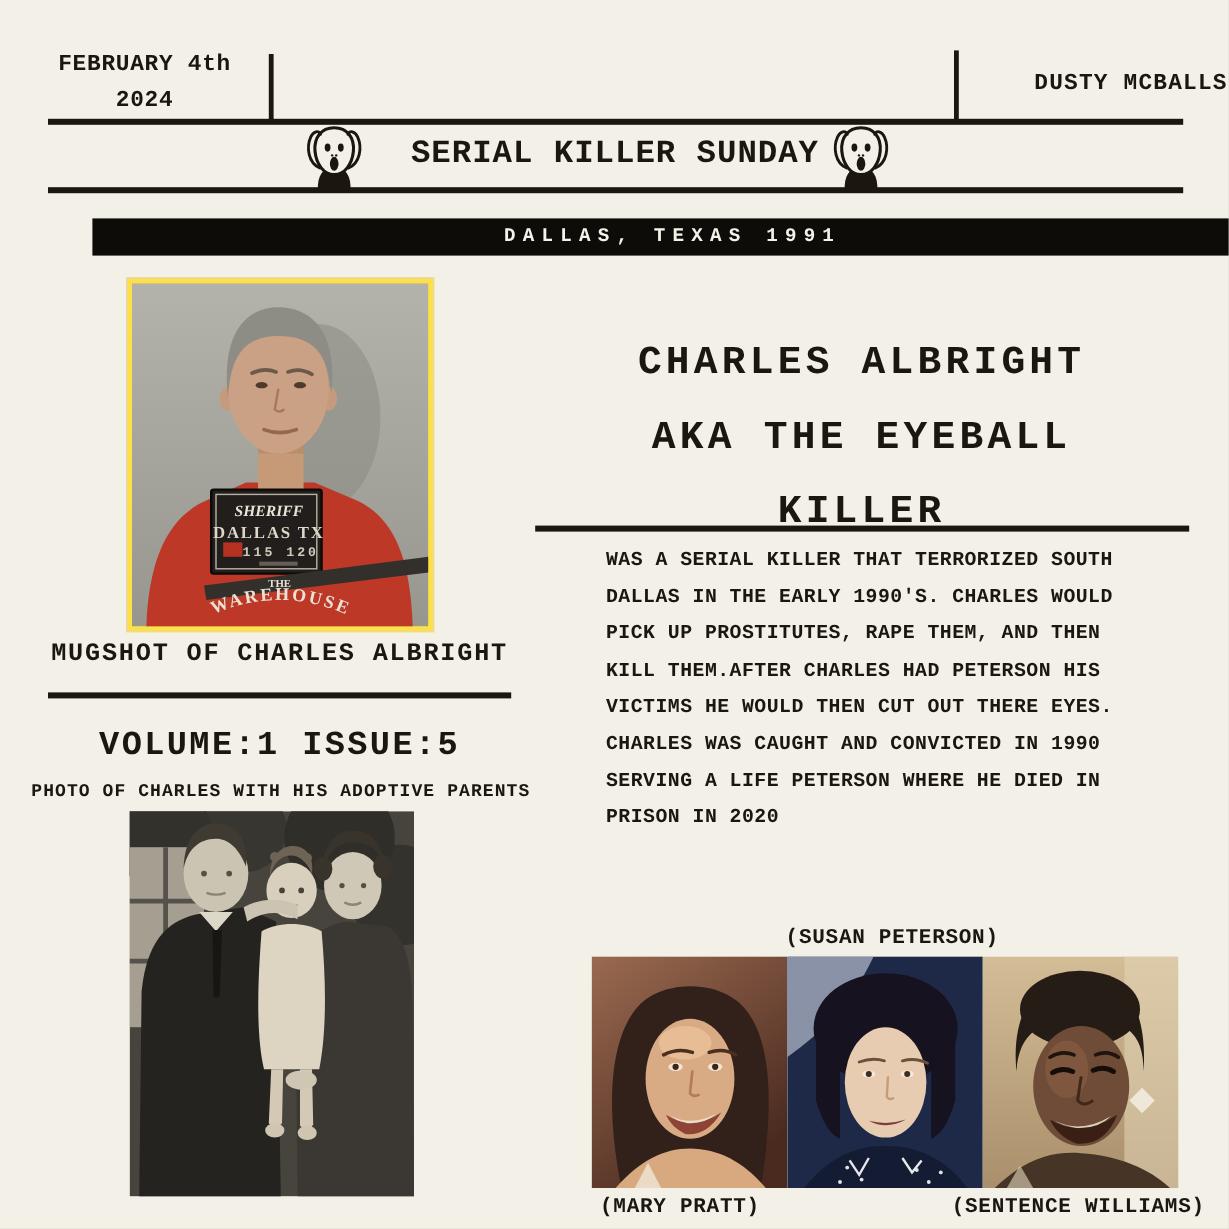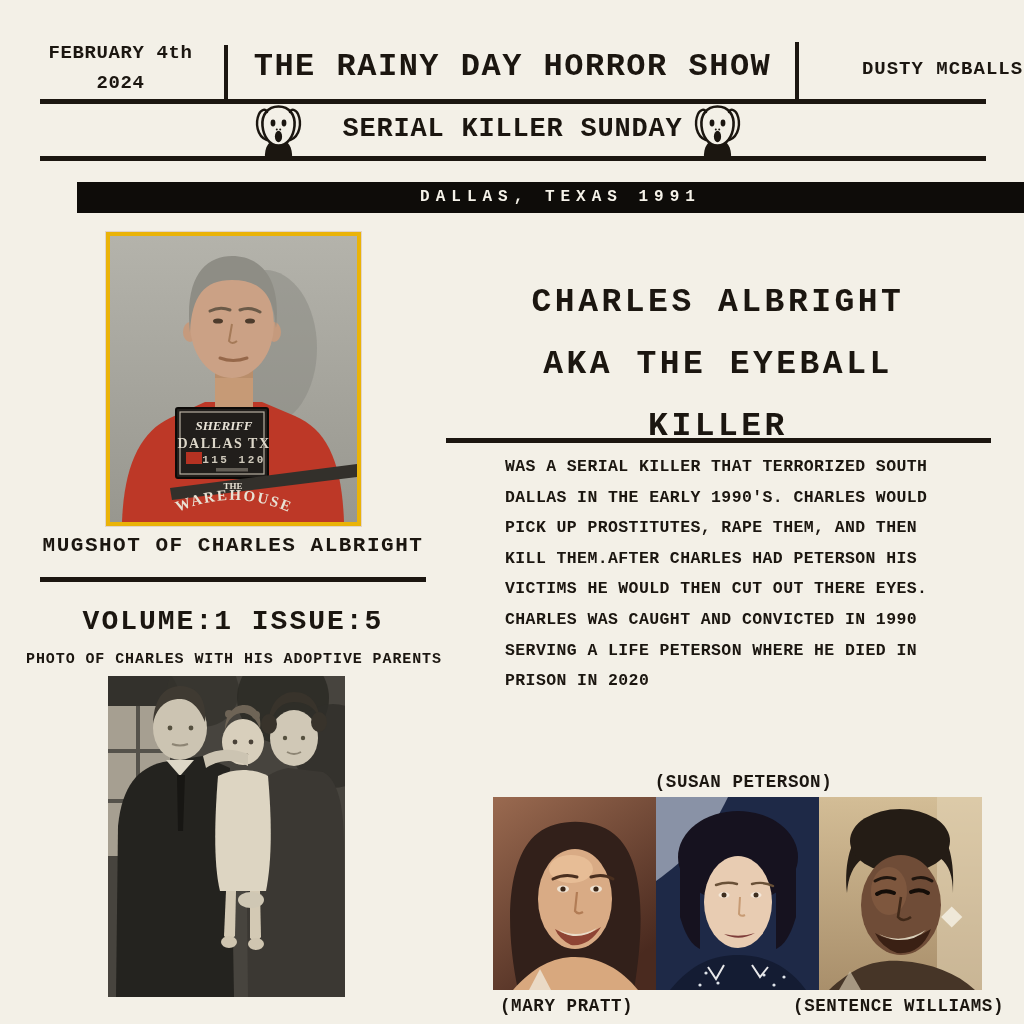--- a/index.html
+++ b/index.html
@@ -25,21 +25,21 @@
   .rule1{left:40px;top:99px;width:946px;}
   .rule2{left:40px;top:156px;width:946px;}
   .scream{width:63px;height:56px;}
   .scream-left{left:247px;top:103px;}
   .scream-right{left:686px;top:103px;}
   .subheader{left:230px;top:114px;width:565px;text-align:center;font-size:27px;letter-spacing:.8px;}
   .banner{left:40px;top:182px;width:961px;height:31px;background:var(--banner-bg);
           color:var(--banner-fg);text-align:center;font-size:16px;letter-spacing:6px;
           line-height:31px;text-indent:6px;margin-left:37px;}
   
-  .mugshot-frame{left:105px;top:231px;width:257px;height:296px;background:#eab308;padding:5px;box-shadow:0 0 0 1px #e2d4c8 inset;}
+  .mugshot-frame{left:105px;top:231px;width:257px;height:296px;background:#fde047;padding:5px;box-shadow:0 0 0 1px #e2d4c8 inset;}
   .mugshot-frame svg{display:block;width:247px;height:286px;}
   .mugshot-caption{left:40px;top:534px;width:386px;text-align:center;font-size:21px;letter-spacing:1.5px;}
   .caption-underline{left:40px;top:577px;width:386px;height:5px;background:var(--ink);}
   .volume-line{left:40px;top:606px;width:386px;text-align:center;font-size:28px;letter-spacing:2px;}
   .family-caption{left:14px;top:651px;width:440px;text-align:center;font-size:15px;letter-spacing:.9px;}
   .family-photo{left:108px;top:676px;width:237px;height:321px;}
   .family-photo svg{display:block;width:237px;height:321px;}
   
   .article-heading{left:445px;top:272px;width:546px;text-align:center;font-size:33px;letter-spacing:3.5px;line-height:62px;}
   .heading-rule{left:446px;top:438px;width:545px;}
@@ -55,21 +55,20 @@
 </head>
 <body>
 
 <div id="canvas">
 
   <div class="abs date-block">
     <div>FEBRUARY 4th</div>
     <div>2024</div>
   </div>
   <div class="abs v-divider vd1"></div>
-  <div class="abs masthead">THE RAINY DAY HORROR SHOW</div>
   <div class="abs v-divider vd2"></div>
   <div class="abs author">DUSTY MCBALLS</div>
   <div class="abs h-rule rule1"></div>
 
   <svg class="abs scream scream-left" viewBox="0 0 63 56">
     <path d="M18,56 C17,44 22,37 31.5,35 C41,37 46,44 45,56 Z" fill="#1b1610"></path>
     <path d="M31.5,3.5 C42.5,3.5 48.5,12 47.5,23 C46.5,33.5 40.5,42.5 31.5,42.5 C22.5,42.5 16.5,33.5 15.5,23 C14.5,12 20.5,3.5 31.5,3.5 Z" fill="#f3f0e7" stroke="#1b1610" stroke-width="2.6"></path>
     <ellipse cx="26" cy="20" rx="2.4" ry="3.4" fill="#1b1610"></ellipse>
     <ellipse cx="37" cy="20" rx="2.4" ry="3.4" fill="#1b1610"></ellipse>
     <circle cx="29.8" cy="26.5" r="1" fill="#1b1610"></circle>

